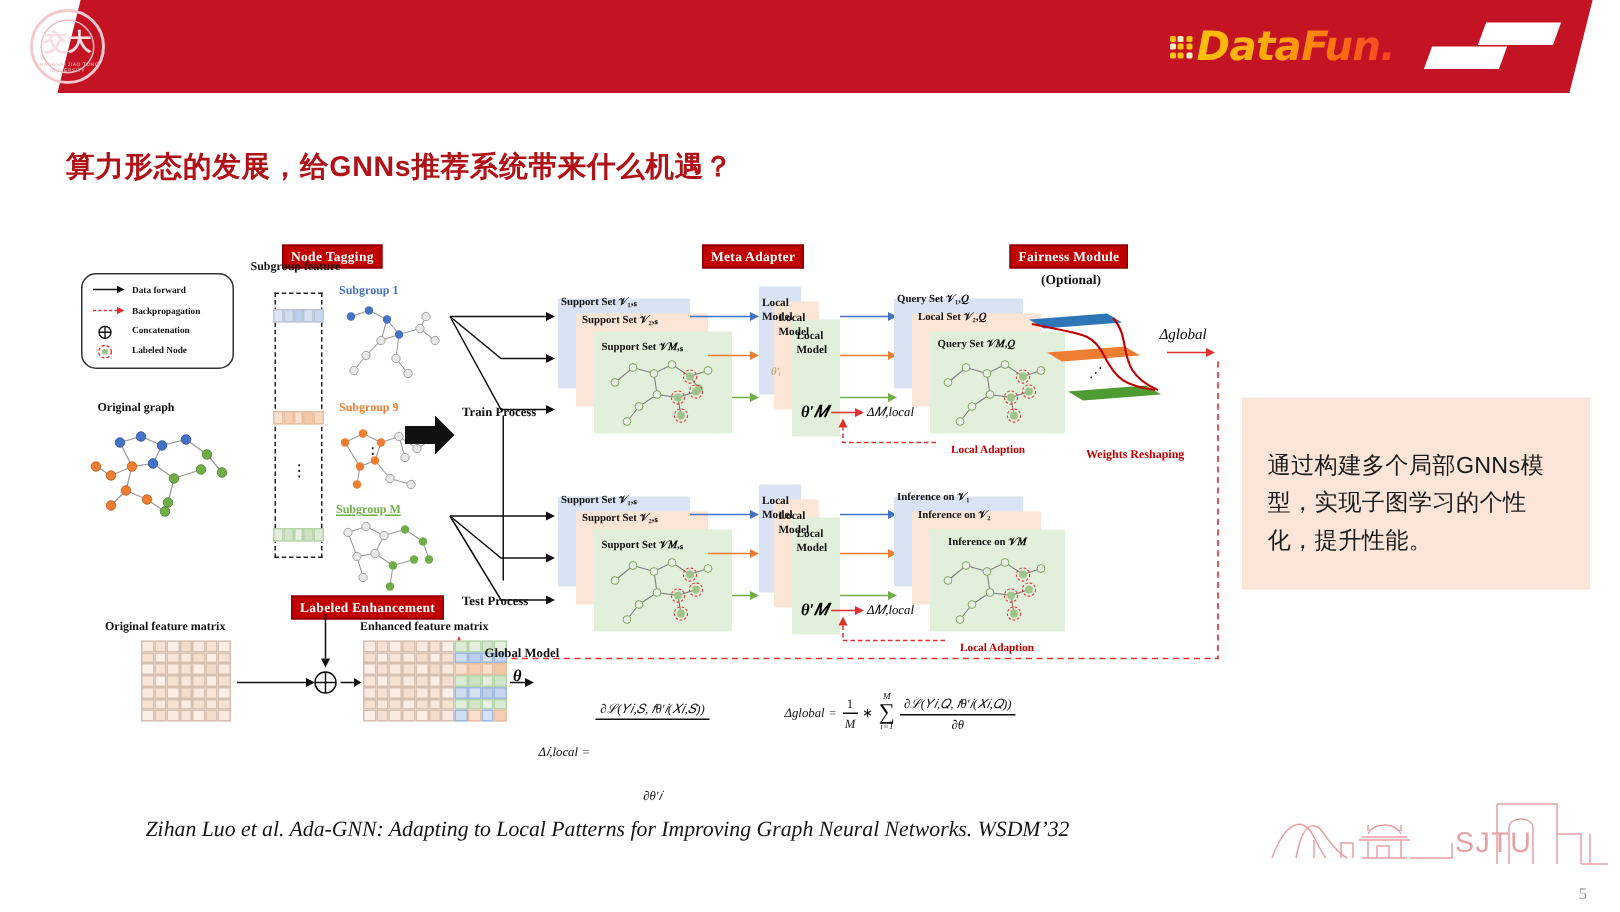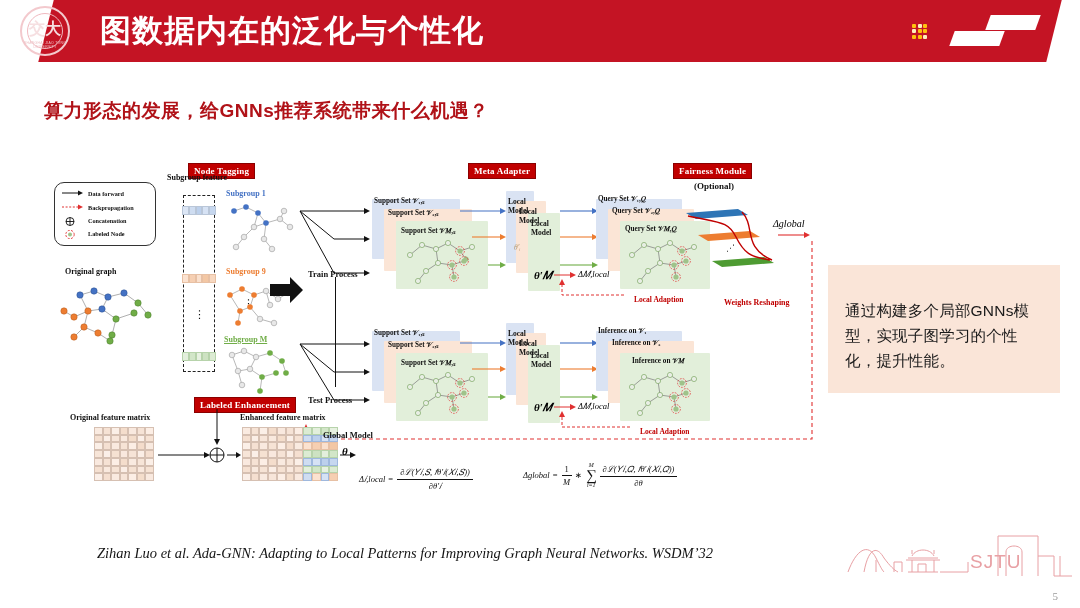--- a/index.html
+++ b/index.html
@@ -134,34 +134,34 @@
 <div class="header">
   <div class="skew-left"></div>
   <div class="skew-right"></div>
 
   <div class="sjtu-seal">
     <div class="inner"></div>
     <div class="glyph">交大</div>
     <div class="ring-txt">SHANGHAI JIAO TONG UNIVERSITY</div>
   </div>
 
-  <div class="header-title">图数据内在的泛化与个性化</div>
 
   <div class="datafun">
     <span class="df-dots">
       <i></i>
         <i></i>
         <i></i>
         <i></i>
         <i></i>
         <i></i>
         <i></i>
         <i></i>
         <i></i>
     </span>
+    <span class="df-word">DataFun.</span>
   </div>
   <div class="df-mark">
     <b class="m1"></b>
       <b class="m2"></b>
   </div>
 </div>
 
 <div class="subtitle">算力形态的发展，给GNNs推荐系统带来什么机遇？</div>
 
 <div class="figure">
@@ -422,21 +422,21 @@
     <line x1="0" y1="34" x2="32" y2="34" stroke="#ED7D31" stroke-width="1.1"></line>
       <polygon points="32,31 38,34 32,37" fill="#ED7D31"></polygon>
     <line x1="0" y1="62" x2="32" y2="62" stroke="#70AD47" stroke-width="1.1"></line>
       <polygon points="32,59 38,62 32,65" fill="#70AD47"></polygon>
   </svg>
 
   <div class="block blue-bk" style="left:556px;top:44px;width:86px;height:60px;"></div>
   <div class="block orange-bk" style="left:568px;top:54px;width:86px;height:62px;"></div>
   <div class="block green-bk" style="left:580px;top:66px;width:90px;height:68px;"></div>
   <div class="ttl" style="position:absolute;left:558px;top:40px;font-size:7.2px;">Query Set 𝒱₁,𝑄</div>
-  <div class="ttl" style="position:absolute;left:572px;top:52px;font-size:7.2px;">Query Set 𝒱₂,𝑄</div>
+  <div class="ttl" style="position:absolute;left:572px;top:52px;font-size:7.2px;">Local Set 𝒱₂,𝑄</div>
   <div class="ttl" style="position:absolute;left:585px;top:70px;font-size:7.2px;">Query Set 𝒱𝑀,𝑄</div>
   <svg class="mini-g" style="left:580px;top:78px;" width="90" height="56">
     <g stroke="#7a7a7a" stroke-width=".7" fill="none">
       <path d="M12 22 L24 12 L38 16 L50 10 L62 18 L74 14 M38 16 L40 30 M40 30 L28 38 M40 30 L54 32 M54 32 L66 28 M54 32 L56 44 M28 38 L20 48"></path>
     </g>
     <g fill="#e8eee4" stroke="#6f9e52" stroke-width=".6">
       <circle cx="12" cy="22" r="2.6"></circle>
         <circle cx="24" cy="12" r="2.6"></circle>
         <circle cx="38" cy="16" r="2.6"></circle>
       <circle cx="40" cy="30" r="2.6"></circle>
@@ -735,21 +735,21 @@
   <div class="serif" style="position:absolute;left:302px;top:290px;font-size:11px;font-weight:bold;font-style:italic;">θ</div>
 
   <div class="formula" style="left:318px;top:310px;">
     <table style="border-collapse:collapse;font-size:8.5px;">
       <tbody>
           <tr>
         <td style="vertical-align:middle;font-style:italic;padding-right:2px;">Δ𝑖,local</td>
         <td style="vertical-align:middle;padding-right:3px;">=</td>
         <td style="vertical-align:middle;text-align:center;">
           <div style="border-bottom:1px solid #111;padding:0 3px 1px;font-style:italic;">∂ℒ(𝑌𝑖,𝑆, 𝑓θ′𝑖(𝑋𝑖,𝑆))</div>
-          <div style="padding-top:1px;font-style:italic;">∂θ′𝑖</div>
+          <div style="padding-top:1px;font-style:italic;margin-top:44px;">∂θ′𝑖</div>
         </td>
       </tr>
     </tbody>
       </table>
   </div>
 
   <div class="formula" style="left:482px;top:306px;">
     <table style="border-collapse:collapse;font-size:8.5px;">
       <tbody>
           <tr>

